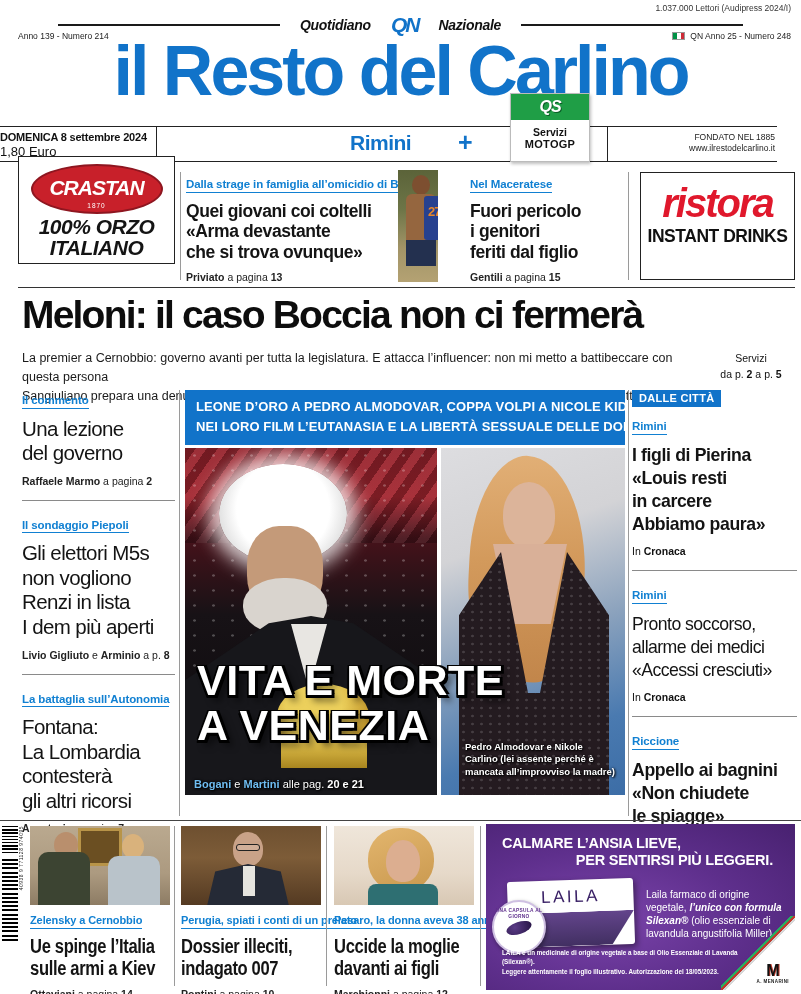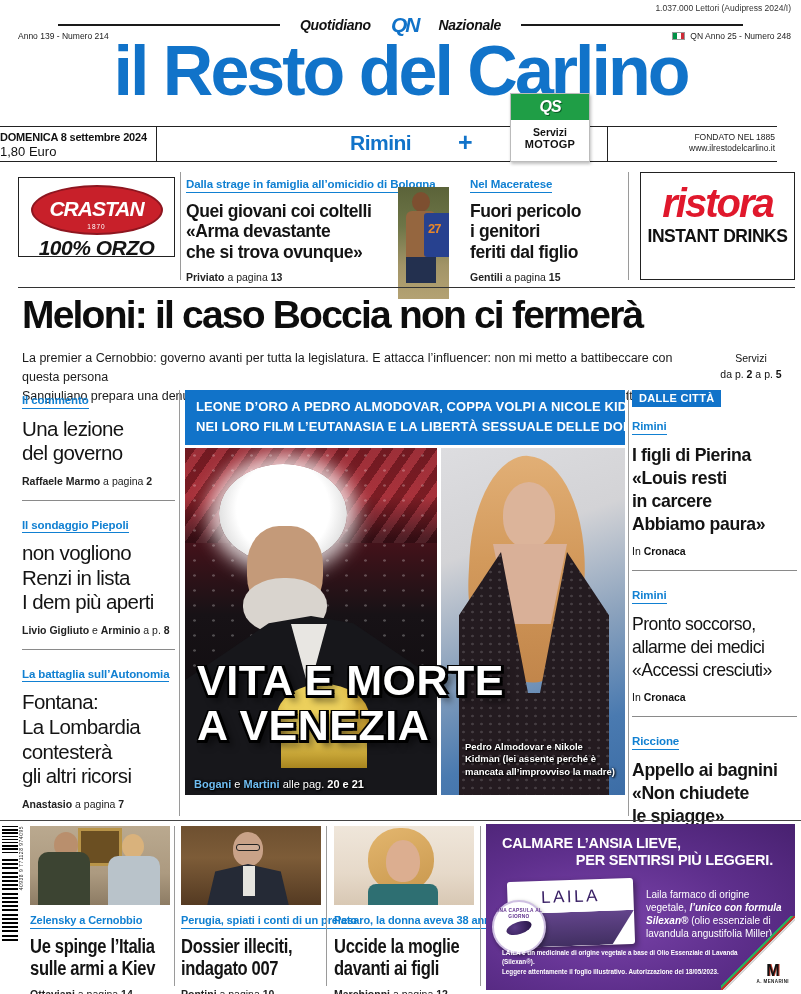--- a/index.html
+++ b/index.html
@@ -34,21 +34,21 @@
   .plus { position:absolute; left:458px; top:1px; font-size:25px; font-weight:bold; color:#1173c9; }
   .rightcell { position:absolute; right:0; top:0; bottom:0; width:170px; border-left:1px solid #222; text-align:right; padding:5px 2px 0 0; font-size:8.5px; line-height:1.35; color:#222; }
   .qsbox { position:absolute; left:510px; top:93px; width:80px; height:69px; background:#fff;
     border:1px solid #bbb; box-shadow:1px 2px 3px rgba(0,0,0,.25); z-index:6; text-align:center; }
   .qshead { height:26px; background:#1f9e46; color:#fff; font-weight:bold; font-style:italic; font-size:16px;
     line-height:26px; text-shadow:1px 1px 0 #0b5c26; letter-spacing:-1px; }
   .qsl1 { font-size:10.5px; font-weight:bold; margin-top:6px; }
   .qsl2 { font-size:11px; font-weight:bold; letter-spacing:0.3px; }
   
   .adbox { position:absolute; border:1px solid #222; background:#fff; text-align:center; overflow:hidden; }
-  #crastan { left:18px; top:177px; width:157px; height:80px; }
+  #crastan { left:18px; top:156px; width:157px; height:108px; }
   .cr-oval { width:132px; height:50px; margin:7px auto 3px; background:#c8202a; border-radius:50%;
     border:2px solid #8e1620; color:#fff; position:relative; }
   .cr-name { font-size:21px; font-weight:bold; font-style:italic; letter-spacing:-1px; line-height:44px; }
   .cr-year { position:absolute; bottom:3px; left:0; width:100%; font-size:6.5px; letter-spacing:1px; }
   .cr-tag { font-size:21px; font-weight:bold; font-style:italic; letter-spacing:-0.5px; line-height:0.98; color:#141414; }
   #ristora { left:640px; top:172px; width:155px; height:108px; }
   .ri-name { font-size:40px; font-weight:bold; font-style:italic; color:#e0182c; letter-spacing:-2px; line-height:1.1; margin-top:8px; }
   .ri-sub { font-size:19px; font-weight:bold; color:#111; letter-spacing:-0.5px; transform:scaleX(.92); transform-origin:50% 0; }
   .vline { position:absolute; width:1px; background:#9a9a9a; }
   .kicker { display:inline-block; color:#1180d2; font-weight:bold; font-size:11.5px;
@@ -168,21 +168,21 @@
   .la-legal { position:absolute; left:16px; bottom:14px; width:240px; font-size:6.3px; font-weight:bold; line-height:1.5; }
   .curl { position:absolute; right:0; bottom:0; width:74px; height:74px;
     background:linear-gradient(315deg,#ffffff 0 47%, #d8d8d8 47% 50%, rgba(0,0,0,0) 50%); }
   .curl-edge { position:absolute; right:0; bottom:0; width:74px; height:74px;
     background:linear-gradient(315deg, rgba(0,0,0,0) 49%, #c0392b 49% 51%, #27ae60 51% 53%, rgba(0,0,0,0) 53%); }
   .menarini { position:absolute; right:6px; bottom:6px; text-align:center; color:#1a1a1a; }
   .men-m { font-size:16px; font-weight:bold; color:#111; line-height:1;
     text-shadow:1px 0 0 #c0392b; }
   .men-t { font-size:4.5px; font-weight:bold; letter-spacing:0.4px; }
   
-  .p-jersey { position:absolute; left:398px; top:187px; width:51px; height:112px; overflow:hidden;
+  .p-jersey { position:absolute; left:398px; top:170px; width:40px; height:112px; overflow:hidden;
     background:linear-gradient(180deg,#5b6339 0%,#6d7547 35%,#a29467 70%,#b4a273 100%); }
   .j-head { position:absolute; left:14px; top:5px; width:18px; height:20px; border-radius:50%; background:#7d4f30; }
   .j-torso { position:absolute; left:8px; top:24px; width:30px; height:48px; border-radius:6px 6px 0 0; background:#95663f; }
   .j-shirt { position:absolute; left:26px; top:26px; width:28px; height:44px; background:#27418f; border-radius:3px; }
   .j-num { position:absolute; left:30px; top:34px; font-size:13px; font-weight:bold; color:#e8872a; letter-spacing:-1px; }
   .j-shorts { position:absolute; left:8px; top:70px; width:30px; height:26px; background:#23304f; }
 </style>
 </head>
 <body>
 
@@ -285,20 +285,21 @@
     <span class="kicker">Il commento</span>
     <div class="hl hl-light">
       <div class="ln">Una lezione</div>
       <div class="ln">del governo</div>
     </div>
     <div class="byline"><span class="b">Raffaele Marmo</span><span> a pagina </span><span class="b">2</span></div>
     <div class="col-rule"></div>
 
     <span class="kicker">Il sondaggio Piepoli</span>
     <div class="hl hl-light">
+      <div class="ln">Gli elettori M5s</div>
       <div class="ln">non vogliono</div>
       <div class="ln">Renzi in lista</div>
       <div class="ln">I dem più aperti</div>
     </div>
     <div class="byline"><span class="b">Livio Gigliuto</span><span> e </span><span class="b">Arminio</span><span> a p. </span><span class="b">8</span></div>
     <div class="col-rule"></div>
 
     <span class="kicker">La battaglia sull’Autonomia</span>
     <div class="hl hl-light">
       <div class="ln">Fontana:</div>
@@ -332,21 +333,21 @@
       <div class="kid-face"></div>
       <div class="kid-chest"></div>
       <div class="kid-dress">
           <div class="sparkle"></div>
         </div>
     </div>
     <div class="venice-title">
       <div>VITA E MORTE</div>
       <div>A VENEZIA</div>
     </div>
-    <div class="venice-caption">Pedro Almodovar e Nikole Kidman (lei assente perché è mancata all’improvviso la madre)</div>
+    <div class="venice-caption">Pedro Almodovar e Nikole Carlino (lei assente perché è mancata all’improvviso la madre)</div>
     <div class="venice-byline"><span class="b b1">Bogani</span><span> e </span><span class="b b2">Martini</span><span> alle pag. </span><span class="b b3">20 e 21</span></div>
   </div>
 
   <div class="vline" style="left:628px; top:390px; height:426px;"></div>
 
   <div class="rightcol">
     <span class="badge">DALLE CITTÀ</span><br>
     <span class="kicker">Rimini</span>
     <div class="hl hl-cityB">
       <div class="ln">I figli di Pierina</div>

